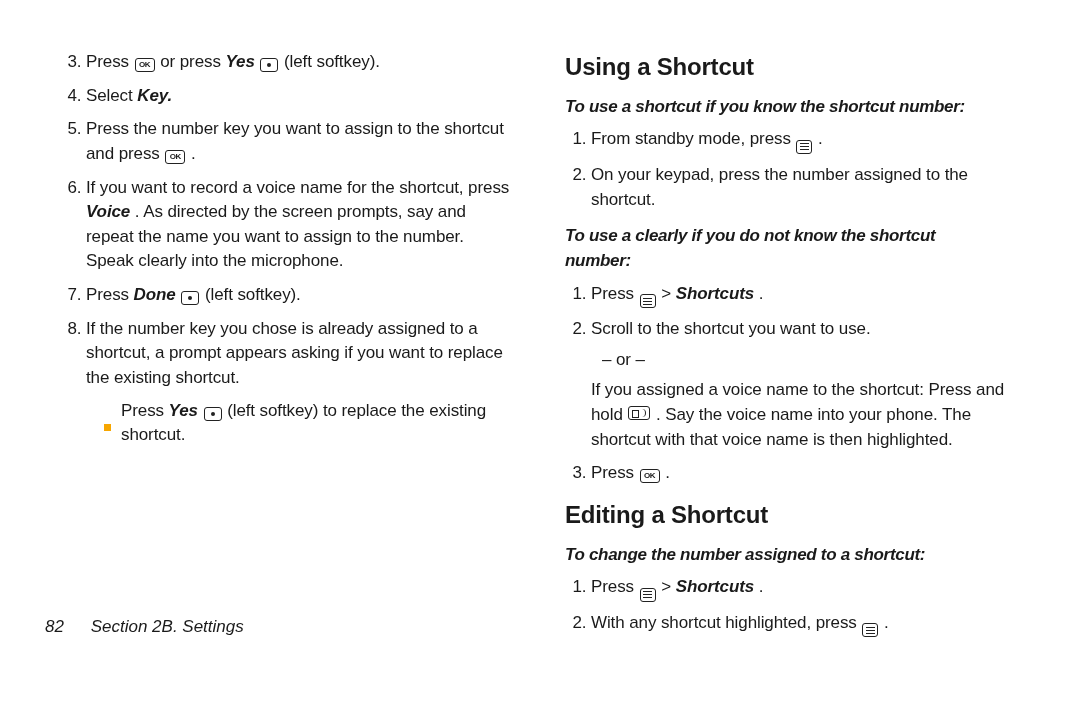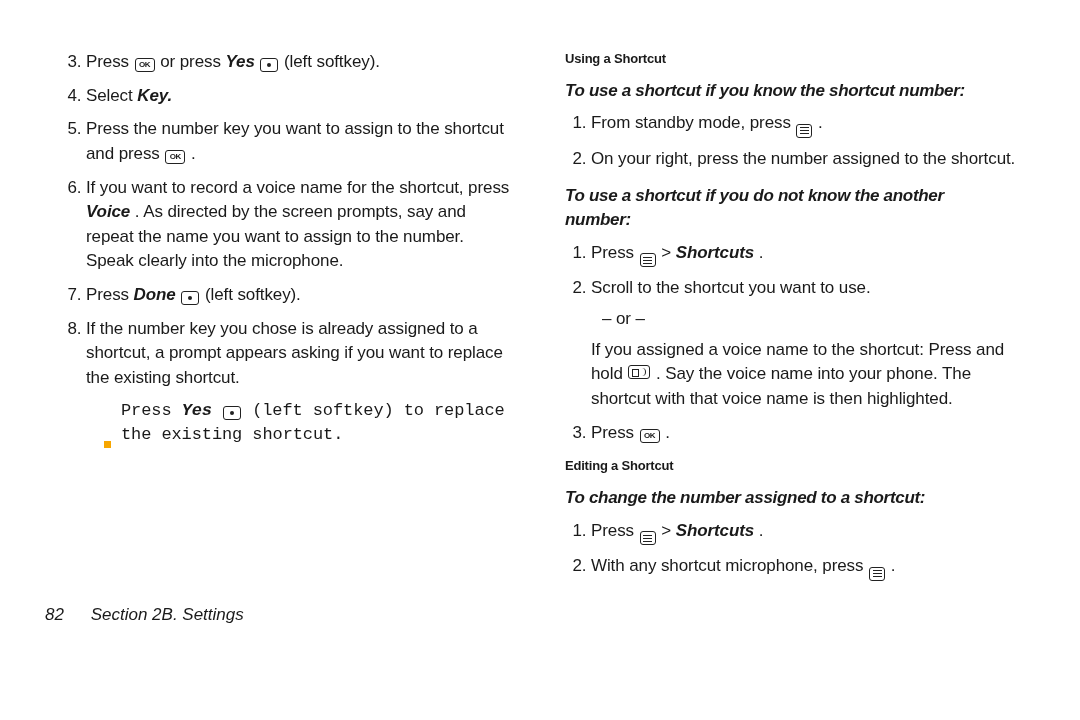--- a/index.html
+++ b/index.html
@@ -20,21 +20,21 @@
     gap: 50px;
     height: 600px;
   }
   .col {
     flex: 1 1 0;
     font-size: 17px;
     line-height: 1.45;
     letter-spacing: -0.1px;
   }
   h3 {
-    font-size: 13px;
+    font-size: 24px;
     font-weight: 600;
     margin: 0 0 10px 0;
     letter-spacing: -0.2px;
   }
   .ital {
     font-style: italic;
     font-weight: 600;
     margin: 6px 18px 8px 0;
     letter-spacing: -0.3px;
   }
@@ -47,23 +47,22 @@
   }
   ol.large {
     padding-left: 26px;
   }
   .sub {
     margin-top: 8px;
     padding-left: 18px;
   }
   .sub-item {
     display: flex;
-    align-items: flex-end;
+    align-items: center;
     margin-bottom: 8px;
-    font-family: Liberation Mono, monospace;
   }
   .bullet {
     display: inline-block;
     width: 7px; height: 7px;
     background: #f7a600;
     margin-right: 10px;
     margin-top: 8px;
     flex-shrink: 0;
   }
   .icon-box {
@@ -127,21 +126,21 @@
     position: absolute;
     right: 3px; top: 2px;
     width: 3px; height: 8px;
     border-right: 1px solid #222;
     border-radius: 0 8px 8px 0;
   }
   .bi { font-weight: 700; font-style: italic; }
   .footer {
     position: absolute;
     left: 45px;
-    bottom: 42px;
+    bottom: 30px;
     font-style: italic;
     font-size: 17px;
   }
   .footer .pn {
     font-style: italic;
     margin-right: 22px;
   }
 </style>
 </head>
 <body>
@@ -203,24 +202,24 @@
       <h3>Using a Shortcut</h3>
       <div class="ital">To use a shortcut if you know the shortcut number:</div>
       <ol>
         <li>
           <span>From standby mode, press </span>
           <span class="icon-box icon-menu">
               <span></span>
             </span>
           <span>.</span>
         </li>
-        <li>On your right, press the number assigned to the shortcut.</li>
-      </ol>
-
-      <div class="ital">To use a shortcut if you do not know the another number:</div>
+        <li>On your keypad, press the number assigned to the shortcut.</li>
+      </ol>
+
+      <div class="ital">To use a clearly if you do not know the shortcut number:</div>
       <ol>
         <li>
           <span>Press </span>
           <span class="icon-box icon-menu">
               <span></span>
             </span>
           <span> &gt; </span>
           <span class="bi">Shortcuts</span>
           <span>.</span>
         </li>
@@ -244,21 +243,21 @@
         <li>
           <span>Press </span>
           <span class="icon-box icon-menu">
               <span></span>
             </span>
           <span> &gt; </span>
           <span class="bi">Shortcuts</span>
           <span>.</span>
         </li>
         <li>
-          <span>With any shortcut microphone, press </span>
+          <span>With any shortcut highlighted, press </span>
           <span class="icon-box icon-menu">
               <span></span>
             </span>
           <span>.</span>
         </li>
       </ol>
     </div>
 
   </div>
 

